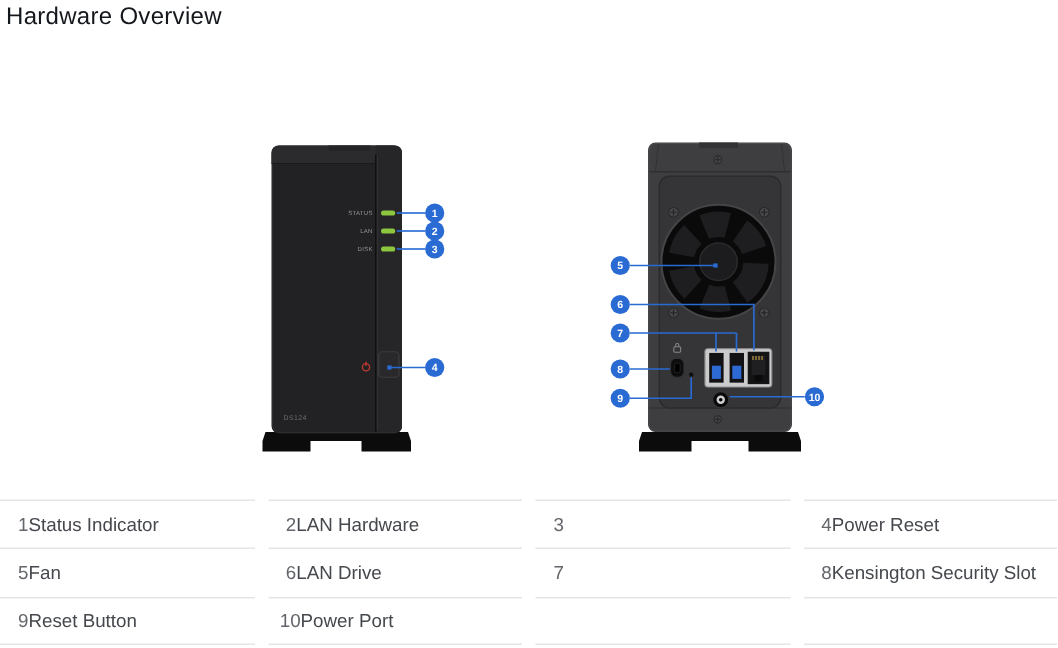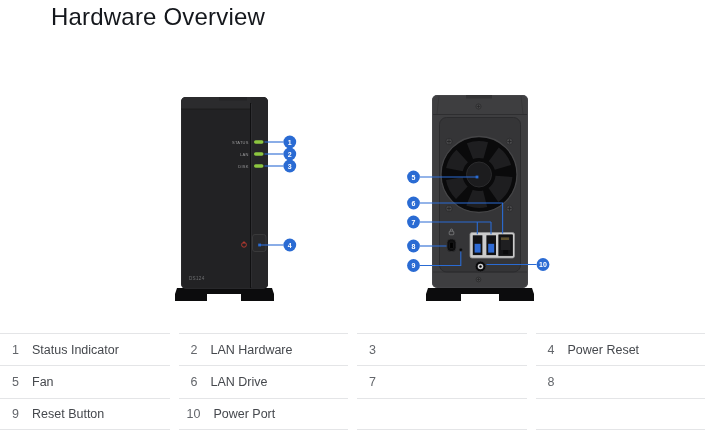--- a/index.html
+++ b/index.html
@@ -4,41 +4,41 @@
 <style>
   * { box-sizing: border-box; margin: 0; padding: 0; }
   html,body { background:#fff; }
   body { font-family: "Liberation Sans", sans-serif; }
   .page {
     position: relative; width: 705px; height: 432px;
     background: #fff; overflow: hidden;
   }
   .title {
     position: absolute; top: 3px; left: 4px;
-    font-size: 24px; font-weight: 500; color: #14171c; letter-spacing: .2px; margin-left: 47px;
+    font-size: 16px; font-weight: 500; color: #14171c; letter-spacing: .2px;
   }
   .figure { position: absolute; top: 0; left: 0; width: 705px; height: 330px; }
   .figure svg { display: block; }
 
   .legend {
     position: absolute; top: 333px; left: 0; width: 705px;
     display: grid; grid-template-columns: repeat(4, 1fr);
     column-gap: 9px; grid-auto-rows: 32.3px;
   }
   .cell {
     border-top: 1px solid #e4e5e7;
     display: flex; align-items: center;
     padding-left: 8px; font-size: 12.5px; overflow: hidden; white-space: nowrap;
   }
   .cell.bb { border-bottom: 1px solid #e4e5e7; }
   .cell .num {
     display: inline-block; min-width: 11px; text-align: right;
     color: #63666b; flex: none;
   }
-  .cell .label { margin-left: 13px; color: #45484d; }
+  .cell .label { color: #45484d; }
 
   .cl { stroke: #2a6bd3; stroke-width: 1.1; fill: none; }
   .cn { font-size: 7px; font-weight: bold; fill: #ffffff; text-anchor: middle; }
   .ledlbl { font-size: 4px; fill: #98989a; text-anchor: end; letter-spacing: .2px; }
 </style>
 </head>
 <body>
 
 <div class="page">
 
@@ -250,20 +250,21 @@
     </div>
     <div class="cell">
       <span class="num">6</span>
       <span class="label">LAN Drive</span>
     </div>
     <div class="cell">
       <span class="num">7</span>
     </div>
     <div class="cell">
       <span class="num">8</span>
+      <span class="label">Kensington Security Slot</span>
     </div>
     <div class="cell bb">
       <span class="num">9</span>
       <span class="label">Reset Button</span>
     </div>
     <div class="cell bb">
       <span class="num">10</span>
       <span class="label">Power Port</span>
     </div>
     <div class="cell bb"></div>

